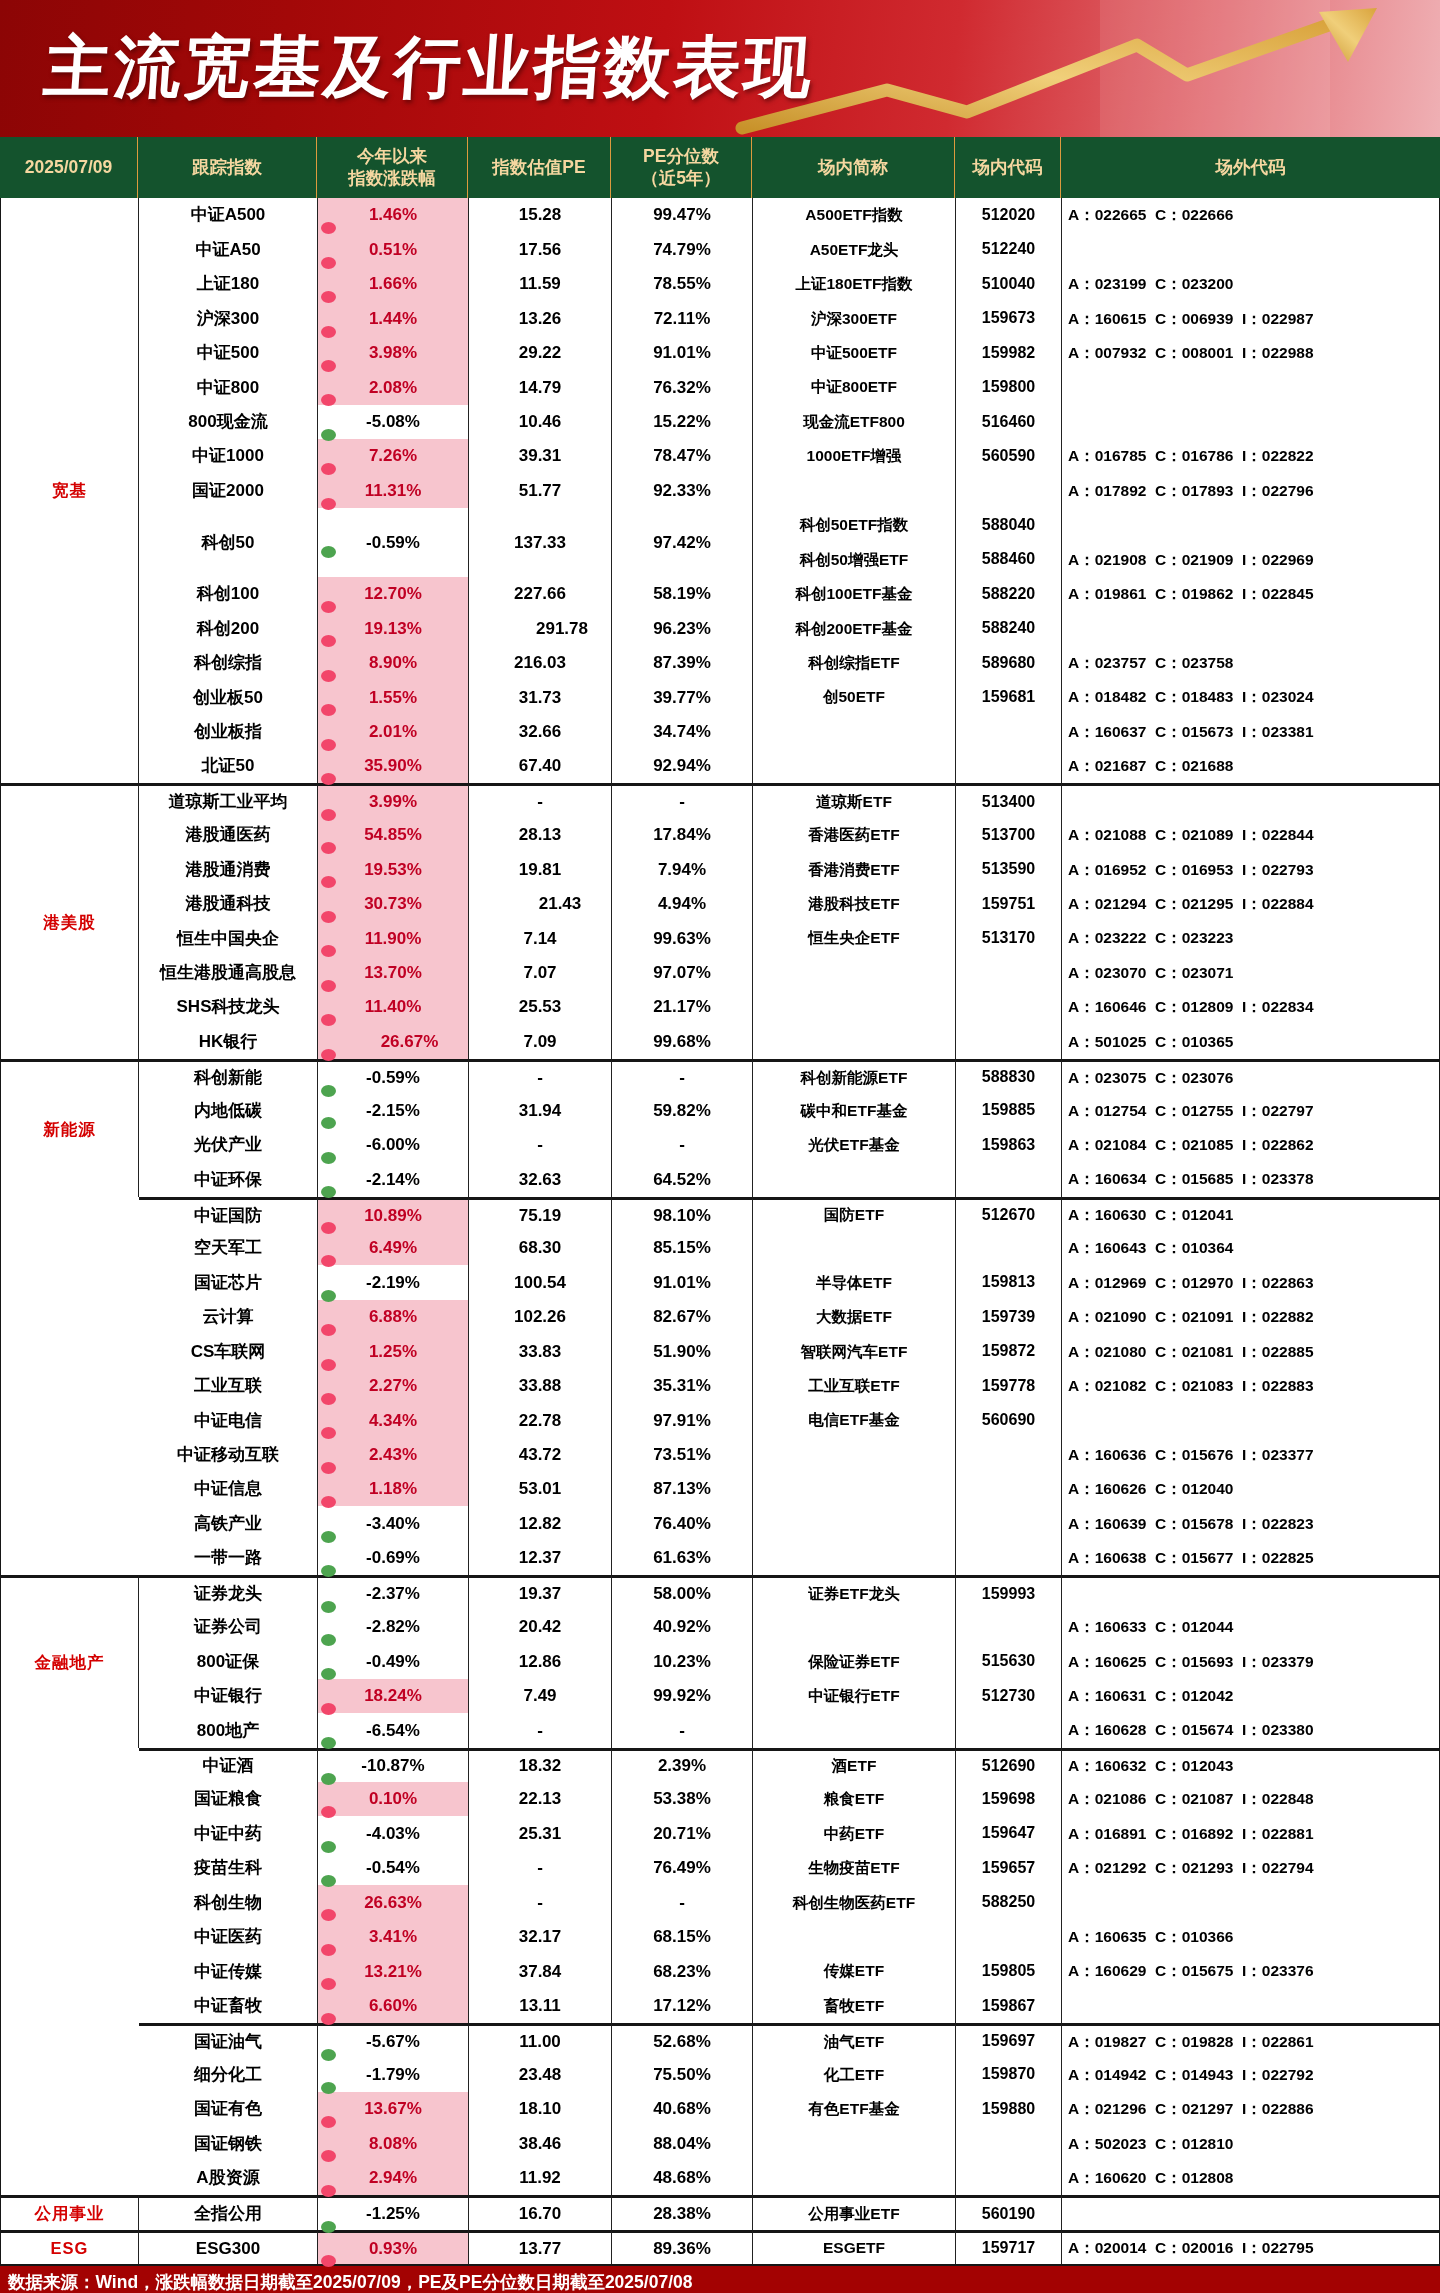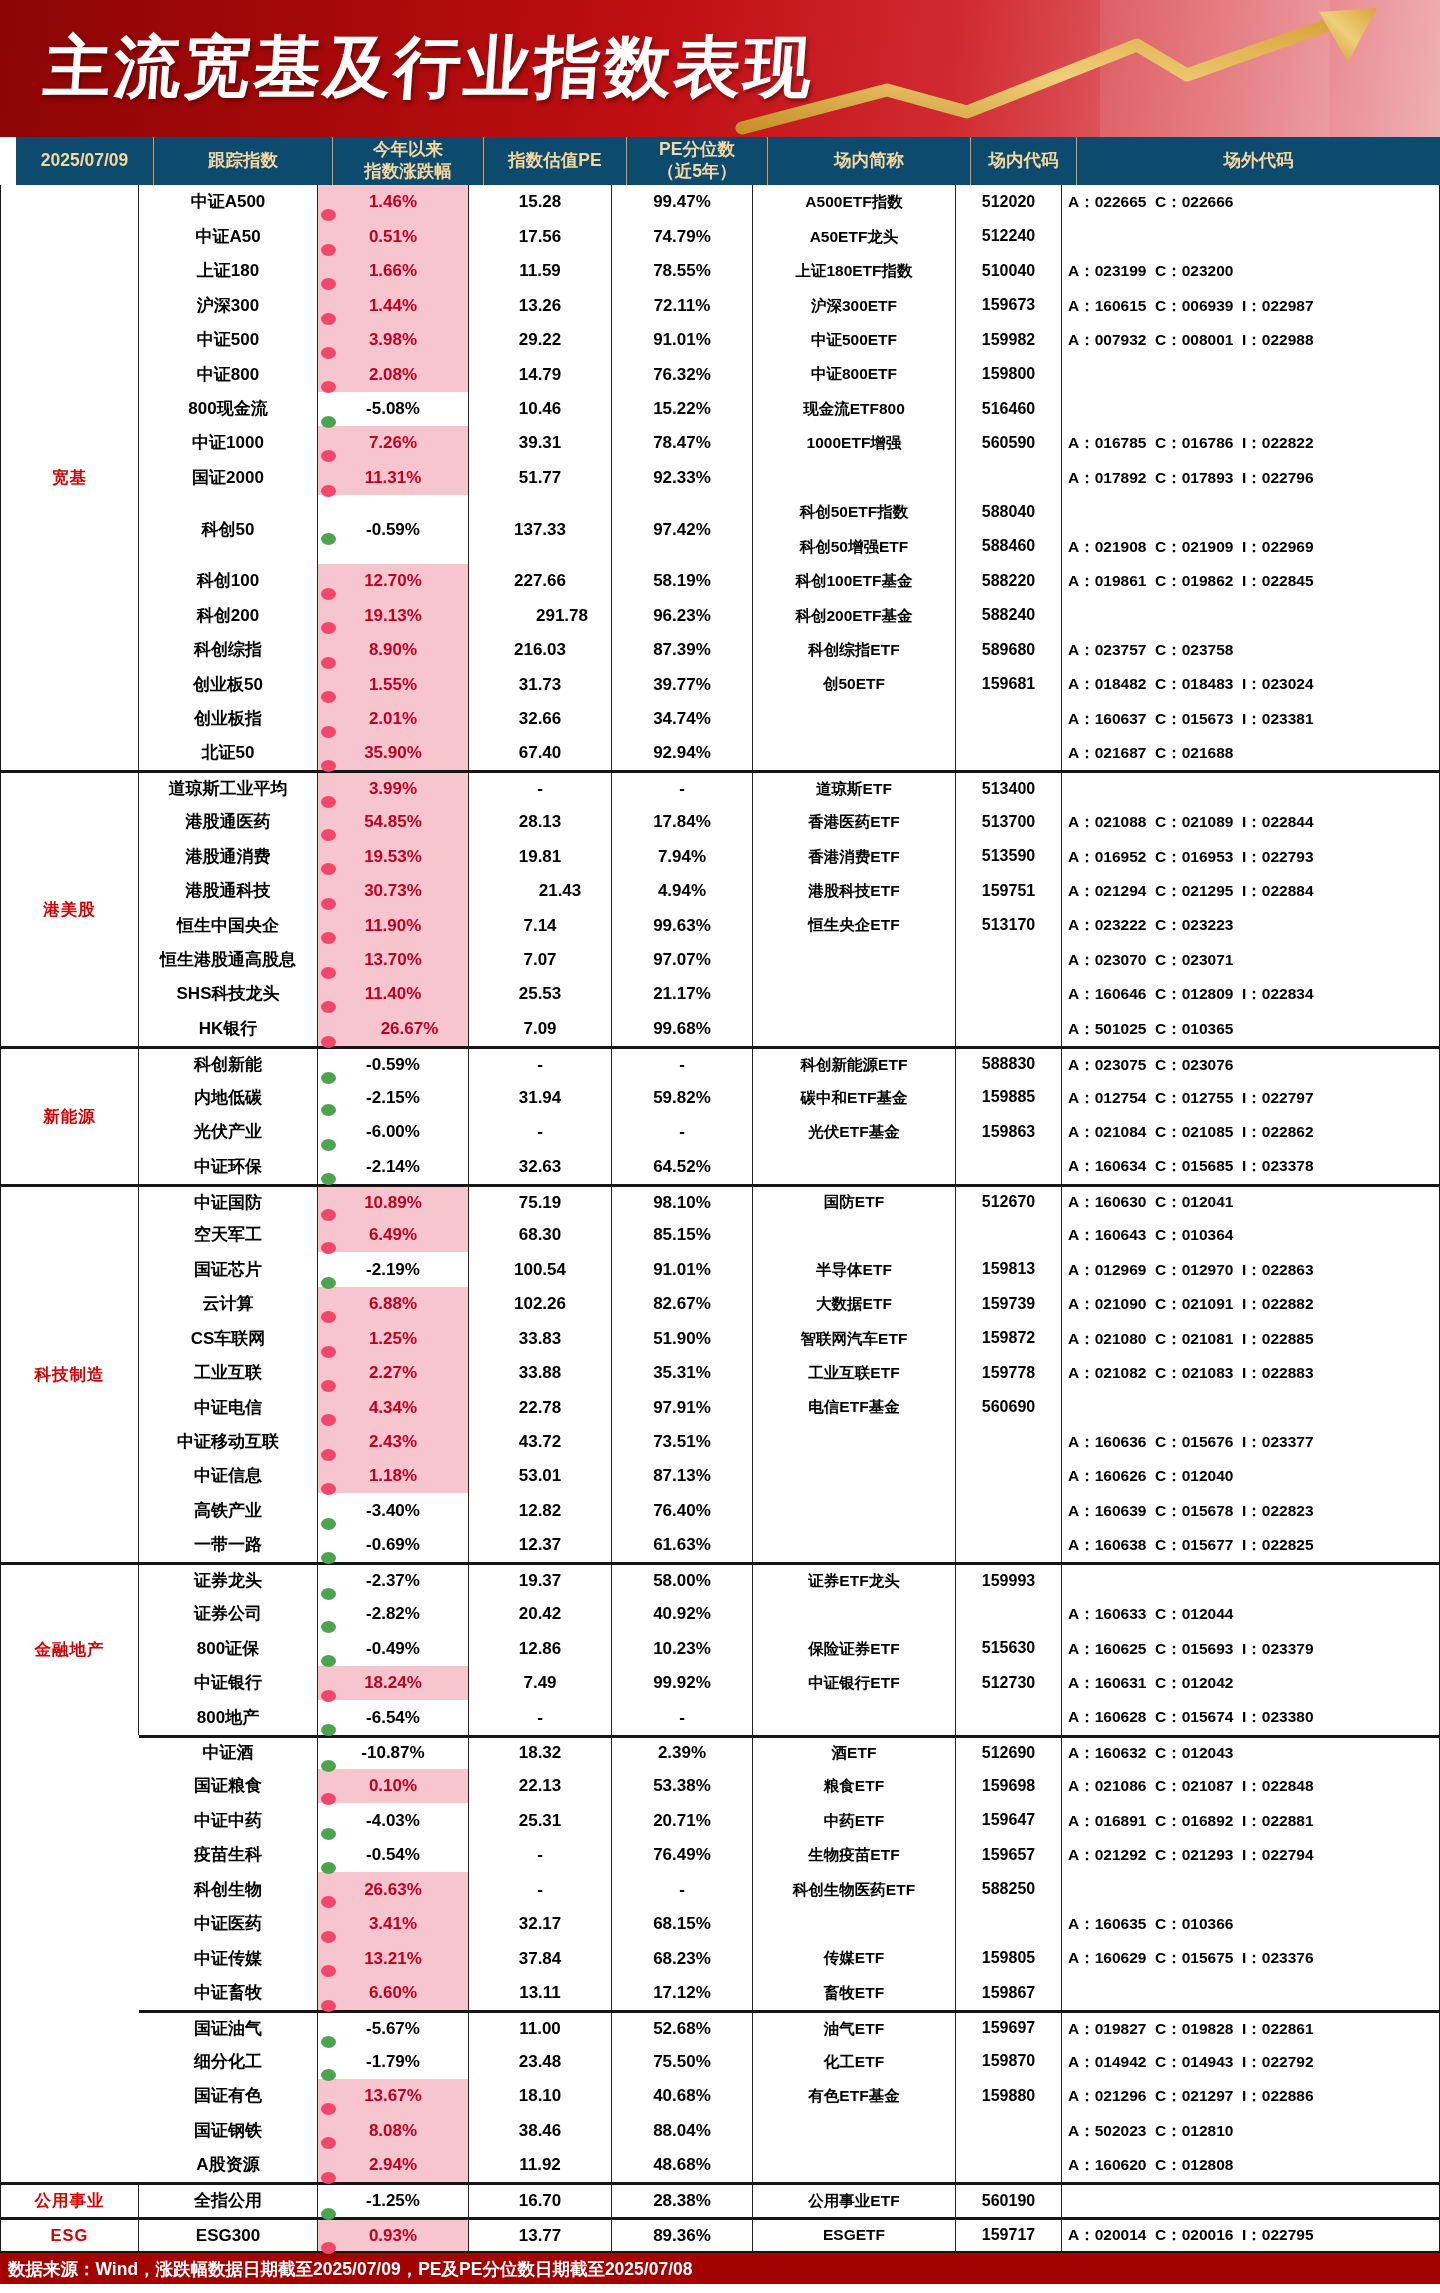--- a/index.html
+++ b/index.html
@@ -20,23 +20,22 @@
   }
   .page-title {
     position:absolute; left:44px; top:50%; transform:translateY(-52%) skewX(-4deg);
     font-size:67px; font-weight:900; color:#ffffff; letter-spacing:3px;
     text-shadow:2px 3px 4px rgba(60,0,0,0.55);
     white-space:nowrap;
   }
   .arrow-svg { position:absolute; right:28px; top:0; height:137px; }
   
   .thead {
-    display:grid; height:48px; background:#0c4a6e;
+    display:grid; height:61px; background:#14532d;
     grid-template-columns:138px 179px 151px 143px 141px 203px 106px 1fr;
-    margin-left:16px;
   }
   .th {
     display:flex; flex-direction:column; align-items:center; justify-content:center;
     color:#f5d7a0; font-weight:bold; font-size:17.5px; line-height:1.25;
     border-right:1.5px solid #dd9a3e;
   }
   .th:last-child { border-right:none; }
   
   .tbody {
     display:grid; height:2068px; position:relative;
@@ -666,23 +665,20 @@
       </div>
       <div class="c col-pe" style="grid-area: 29 / 4;">
         <span>32.63</span>
       </div>
       <div class="c col-pct" style="grid-area: 29 / 5;">
         <span>64.52%</span>
       </div>
       <div class="c col-abbrev" style="grid-area: 29 / 6;"></div>
       <div class="c col-code" style="grid-area: 29 / 7;"></div>
       <div class="c col-otc" style="grid-area: 29 / 8;"><span>A：160634  C：015685  I：023378</span></div>
-      <div class="c col-cat sep" style="grid-area: 30 / 1 / span 11;">
-        <span>科技制造</span>
-      </div>
       <div class="c col-name sep" style="grid-area: 30 / 2;">
         <span>中证国防</span>
       </div>
       <div class="c col-chg pos sep" style="grid-area: 30 / 3;">
         <span>10.89%</span>
         <span class="dot up"></span>
       </div>
       <div class="c col-pe sep" style="grid-area: 30 / 4;">
         <span>75.19</span>
       </div>

